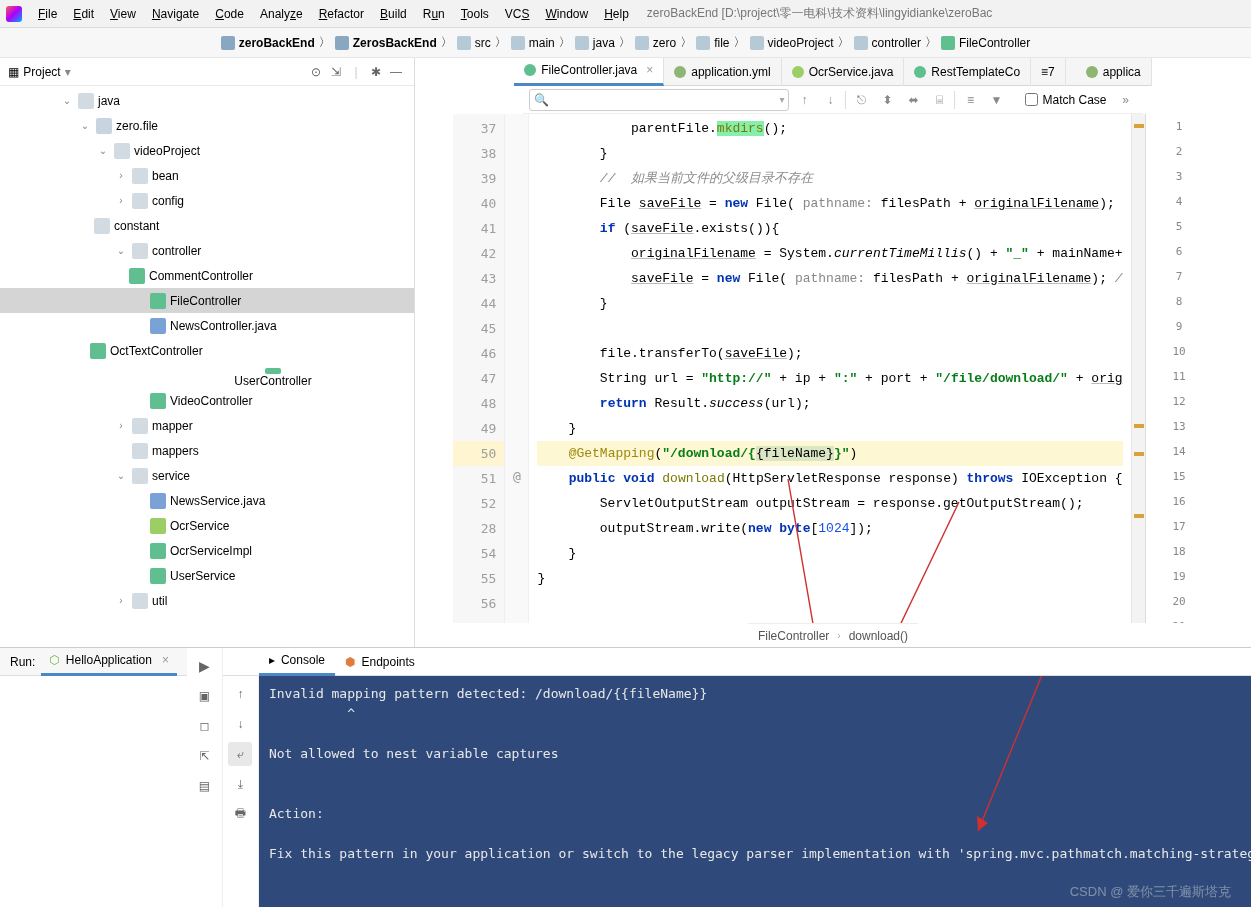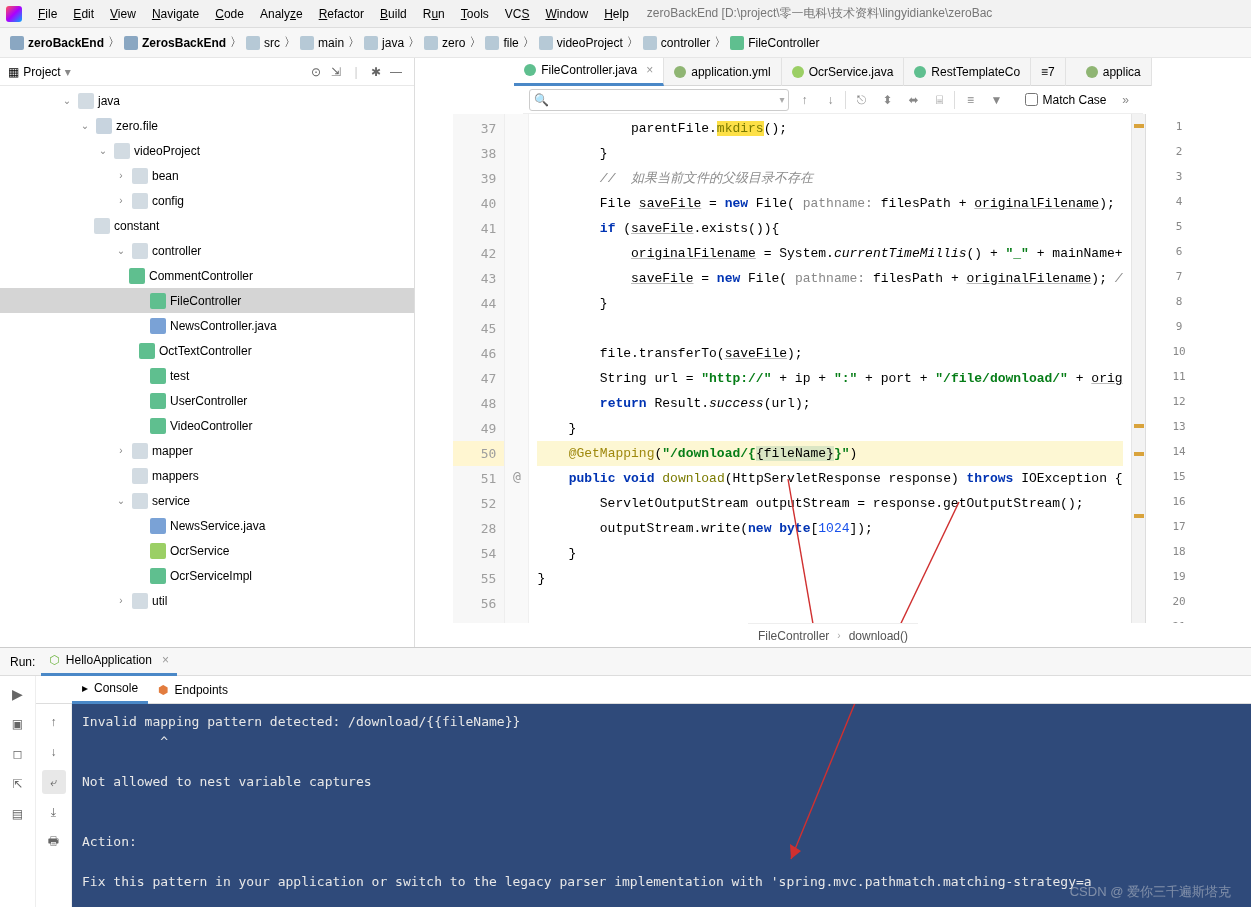--- a/index.html
+++ b/index.html
@@ -2,21 +2,21 @@
 <html><head>
 <meta charset="utf-8">
 <style>
   * { margin:0; padding:0; box-sizing:border-box; }
   body { font-family:"Segoe UI", Arial, sans-serif; font-size:12px; color:#000; background:#fff; width:1251px; height:907px; overflow:hidden; position:relative; }
   .menu-bar { display:flex; align-items:center; height:28px; padding:0 6px; background:#f2f2f2; border-bottom:1px solid #ddd; }
   .app-icon { width:16px; height:16px; background:linear-gradient(135deg,#f55,#a0f,#0af); border-radius:3px; margin-right:8px; }
   .menu-bar span.mi { padding:0 8px; cursor:pointer; }
   .menu-bar span.mi u { text-decoration:underline; }
   .app-title { margin-left:10px; color:#777; font-size:12px; white-space:nowrap; overflow:hidden; }
-  .nav-bar { display:flex; align-items:center; height:30px; background:#f7f7f7; border-bottom:1px solid #e6e6e6; padding:0 6px; }
+  .nav-bar { display:flex; align-items:center; height:30px; background:#f7f7f7; border-bottom:1px solid #e6e6e6; padding:0 6px;justify-content:center; }
   .crumb { display:flex; align-items:center; padding:0 4px; }
   .crumb .ico { width:14px; height:14px; margin-right:4px; border-radius:2px; }
   .ico-folder { background:#b6c9d6; }
   .ico-mod   { background:#8aa7c2; }
   .ico-class { background:#5fbf8f; border-radius:50%; }
   .crumb b { font-weight:bold; }
   .main { display:flex; height:calc(100% - 28px - 30px - 260px); }
   
   .project-pane { width:415px; border-right:1px solid #ddd; display:flex; flex-direction:column; background:#fff; }
   .project-head { height:28px; display:flex; align-items:center; padding:0 8px; border-bottom:1px solid #e8e8e8; }
@@ -58,21 +58,21 @@
   .a  { color:#9e880d; }
   .hl-line { background:#fdf7d3; display:inline-block; width:100%; }
   .md { text-decoration:underline; text-decoration-color:#bbb; }
   .num { color:#1750eb; }
   .right-gutter { width:68px; border-left:1px solid #ddd; display:flex; flex-direction:column; }
   .right-gutter .ln { font:11px Consolas,monospace; color:#888; text-align:center; height:25px; line-height:25px;}
   .right-strip { width:14px; background:#f3f3f3; border-left:1px solid #e5e5e5; position:relative;}
   .right-strip .mark { position:absolute; left:2px; width:10px; height:4px; }
   .breadcrumb-bar { height:24px; border-top:1px solid #eee; display:flex; align-items:center; padding:0 10px; color:#555; font-size:12px; gap:8px;}
   
-  .run-panel { height:260px; border-top:1px solid #ccc; display:flex; flex-direction:column; }
+  .run-panel { height:260px; border-top:1px solid #ccc; display:flex; }
   .run-head { height:28px; display:flex; align-items:center; padding:0 10px; gap:6px; background:#f7f7f7; border-bottom:1px solid #ddd;}
   .run-head .rt { display:flex; align-items:center; gap:6px; padding:0 8px; border-bottom:3px solid #4a88c7; height:28px;}
   .run-tabs { height:28px; display:flex; align-items:center; border-bottom:1px solid #ddd; background:#fff; padding-left:36px;}
   .run-tab { display:flex; align-items:center; gap:6px; padding:0 10px; height:28px; cursor:pointer; }
   .run-tab.active { border-bottom:3px solid #4a88c7; }
   .run-body { flex:1; display:flex; }
   .run-left { width:36px; display:flex; flex-direction:column; align-items:center; gap:6px; padding-top:6px; background:#fff; border-right:1px solid #eee;}
   .run-left2 { width:36px; display:flex; flex-direction:column; align-items:center; gap:6px; padding-top:6px; background:#fff; border-right:1px solid #eee;}
   .run-left .b, .run-left2 .b { width:24px;height:24px;display:flex;align-items:center;justify-content:center;color:#666;cursor:pointer; border-radius:3px;}
   .play { color:#3c8f3c; font-size:14px;}
@@ -214,31 +214,26 @@
         <div class="tree-row sel" style="padding-left: 132px;">
           <span class="arrow none"></span>
           <span class="ficon ic-java"></span>
           <span>FileController</span>
         </div>
         <div class="tree-row" style="padding-left: 132px;">
           <span class="arrow none"></span>
           <span class="ficon ic-yml"></span>
           <span>NewsController.java</span>
         </div>
-        <div class="tree-row" style="padding-left: 112px; margin-left: 9px;">
+        <div class="tree-row" style="padding-left: 72px;">
           <span class="arrow none"></span>
           <span class="ficon ic-java"></span>
           <span>OctTextController</span>
         </div>
-        <div class="tree-row" style="padding-left: 132px;">
-          <span class="arrow none"></span>
-          <span class="ficon ic-java"></span>
-          <span>test</span>
-        </div>
-        <div class="tree-row" style="padding-left: 132px;">
+        <div class="tree-row" style="padding-left: 132px; flex-direction: column;">
           <span class="arrow none"></span>
           <span class="ficon ic-java"></span>
           <span>UserController</span>
         </div>
         <div class="tree-row" style="padding-left: 132px;">
           <span class="arrow none"></span>
           <span class="ficon ic-java"></span>
           <span>VideoController</span>
         </div>
         <div class="tree-row" style="padding-left: 114px;">
@@ -263,20 +258,25 @@
         </div>
         <div class="tree-row" style="padding-left: 132px;">
           <span class="arrow none"></span>
           <span class="ficon ic-iface"></span>
           <span>OcrService</span>
         </div>
         <div class="tree-row" style="padding-left: 132px;">
           <span class="arrow none"></span>
           <span class="ficon ic-java"></span>
           <span>OcrServiceImpl</span>
+        </div>
+        <div class="tree-row" style="padding-left: 132px;">
+          <span class="arrow none"></span>
+          <span class="ficon ic-java"></span>
+          <span>UserService</span>
         </div>
         <div class="tree-row" style="padding-left: 114px;">
           <span class="arrow ">›</span>
           <span class="ficon ic-folder"></span>
           <span>util</span>
         </div>
       </div>
   </div>
 
   <div class="editor-area">
@@ -373,21 +373,21 @@
           <div></div>
           <div></div>
           <div></div>
           <div>@</div>
           <div></div>
           <div></div>
           <div></div>
           <div></div>
           <div></div>
         </div>
-<pre class="code">            parentFile.<span class="m" style="background:#fde047">mkdirs</span>();
+<pre class="code">            parentFile.<span class="m" style="background:#86efac">mkdirs</span>();
         }
         <span class="c">//  如果当前文件的父级目录不存在</span>
         File <span class="md">saveFile</span> = <span class="k">new</span> File( <span style="color:#888">pathname:</span> filesPath + <span class="md">originalFilename</span>);
         <span class="k">if</span> (<span class="md">saveFile</span>.exists()){
             <span class="md">originalFilename</span> = System.<span style="font-style:italic">currentTimeMillis</span>() + <span class="s">"_"</span> + mainName+
             <span class="md">saveFile</span> = <span class="k">new</span> File( <span style="color:#888">pathname:</span> filesPath + <span class="md">originalFilename</span>); <span class="c">/</span>
         }
 
         file.transferTo(<span class="md">saveFile</span>);
         String url = <span class="s">"http://"</span> + ip + <span class="s">":"</span> + port + <span class="s">"/file/download/"</span> + <span class="md">orig</span>

